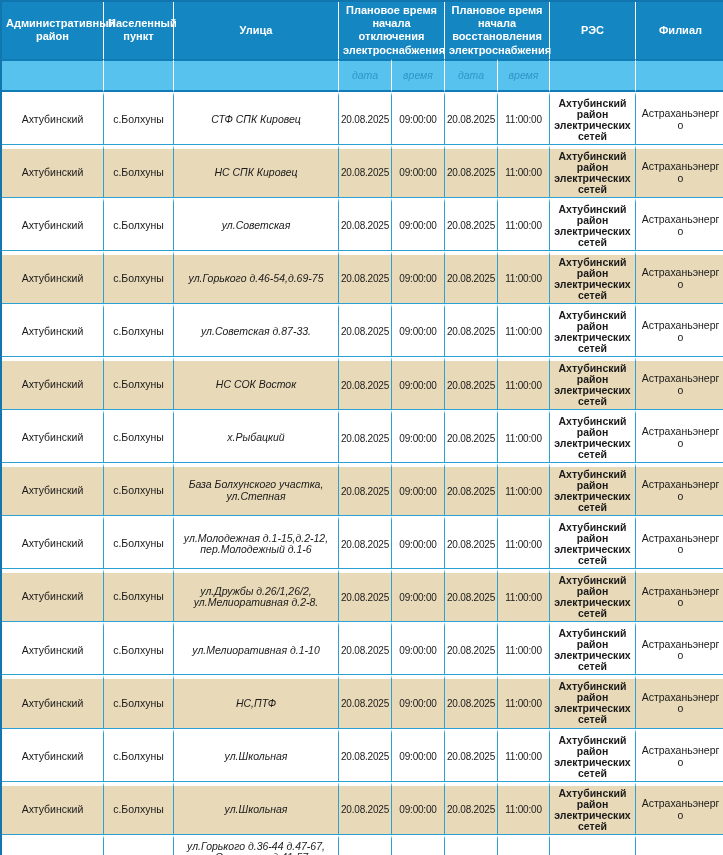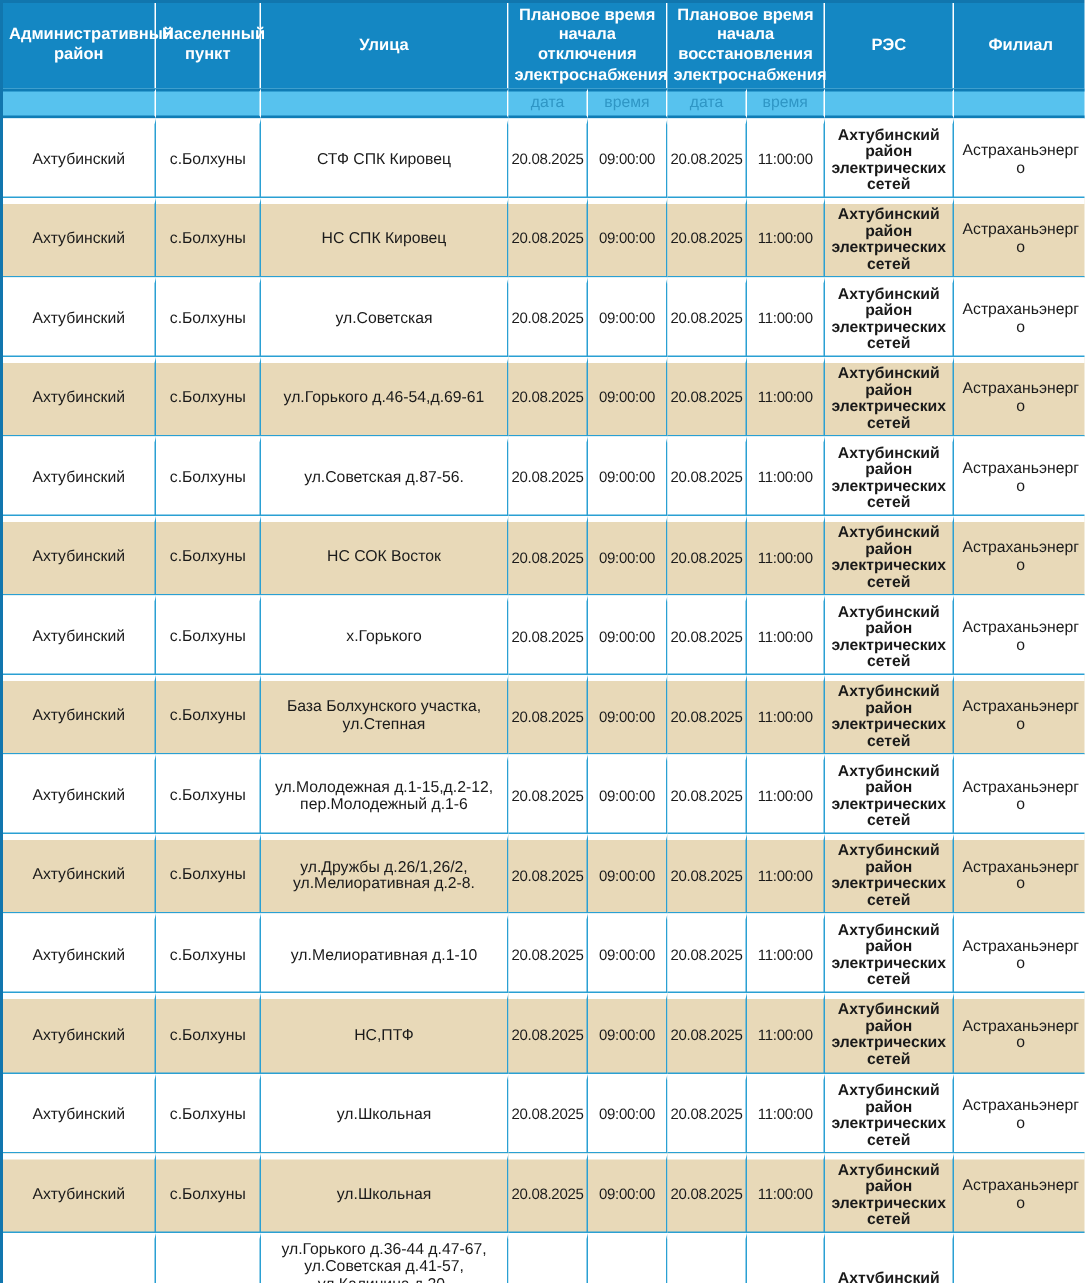--- a/index.html
+++ b/index.html
@@ -43,24 +43,25 @@
     padding: 2px 4px;
     border-right: 1px solid var(--header-sep);
     box-sizing: border-box;
   }
   thead tr.main-header th { height: 53px; }
   thead tr.sub-header th {
     background: var(--subheader-bg);
     color: var(--subheader-text);
     font-weight: normal;
     font-size: 10.5px;
-    height: 20px;
+    height: 33px;
     border-top: 2px solid var(--header-divider);
     border-bottom: 2px solid var(--header-divider);
     padding: 1px 2px;
+    font-style: italic;
   }
   thead th:last-child { border-right: none; }
   tbody tr { height: 50px; }
   tbody td {
     background: var(--row-bg);
     color: var(--body-text);
     font-size: 10.5px;
     line-height: 1.12;
     text-align: center;
     vertical-align: middle;
@@ -73,21 +74,21 @@
   }
   tbody tr.alt td { background: var(--row-alt-bg); }
   tbody td:last-child { border-right: none; }
   tbody td.num {
     font-size: 10px;
     letter-spacing: -0.2px;
     white-space: nowrap;
     padding: 18px 0;
   }
   tbody td.res { line-height: 1.05; padding: 2px 2px; font-weight: bold; }
-  tbody td.street { padding: 2px 6px; }
+  tbody td.street { padding: 2px 6px; font-style: italic; }
 </style>
 </head>
 <body>
 
 <div class="page">
   <table class="schedule">
     <colgroup>
       <col style="width:102px">
       <col style="width:70px">
       <col style="width:165px">
@@ -150,32 +151,32 @@
           <td class="num">20.08.2025</td>
           <td class="num">09:00:00</td>
           <td class="num">20.08.2025</td>
           <td class="num">11:00:00</td>
           <td class="res">Ахтубинский район электрических сетей</td>
           <td>Астраханьэнерго</td>
         </tr>
         <tr class="alt">
           <td>Ахтубинский</td>
           <td>с.Болхуны</td>
-          <td class="street">ул.Горького д.46-54,д.69-61</td>
-          <td class="num">20.08.2025</td>
-          <td class="num">09:00:00</td>
-          <td class="num">20.08.2025</td>
-          <td class="num">11:00:00</td>
-          <td class="res">Ахтубинский район электрических сетей</td>
-          <td>Астраханьэнерго</td>
-        </tr>
-        <tr>
-          <td>Ахтубинский</td>
-          <td>с.Болхуны</td>
-          <td class="street">ул.Советская д.87-56.</td>
+          <td class="street">ул.Горького д.46-54,д.69-75</td>
+          <td class="num">20.08.2025</td>
+          <td class="num">09:00:00</td>
+          <td class="num">20.08.2025</td>
+          <td class="num">11:00:00</td>
+          <td class="res">Ахтубинский район электрических сетей</td>
+          <td>Астраханьэнерго</td>
+        </tr>
+        <tr>
+          <td>Ахтубинский</td>
+          <td>с.Болхуны</td>
+          <td class="street">ул.Советская д.87-33.</td>
           <td class="num">20.08.2025</td>
           <td class="num">09:00:00</td>
           <td class="num">20.08.2025</td>
           <td class="num">11:00:00</td>
           <td class="res">Ахтубинский район электрических сетей</td>
           <td>Астраханьэнерго</td>
         </tr>
         <tr class="alt">
           <td>Ахтубинский</td>
           <td>с.Болхуны</td>
@@ -183,21 +184,21 @@
           <td class="num">20.08.2025</td>
           <td class="num">09:00:00</td>
           <td class="num">20.08.2025</td>
           <td class="num">11:00:00</td>
           <td class="res">Ахтубинский район электрических сетей</td>
           <td>Астраханьэнерго</td>
         </tr>
         <tr>
           <td>Ахтубинский</td>
           <td>с.Болхуны</td>
-          <td class="street">х.Горького</td>
+          <td class="street">х.Рыбацкий</td>
           <td class="num">20.08.2025</td>
           <td class="num">09:00:00</td>
           <td class="num">20.08.2025</td>
           <td class="num">11:00:00</td>
           <td class="res">Ахтубинский район электрических сетей</td>
           <td>Астраханьэнерго</td>
         </tr>
         <tr class="alt">
           <td>Ахтубинский</td>
           <td>с.Болхуны</td>

